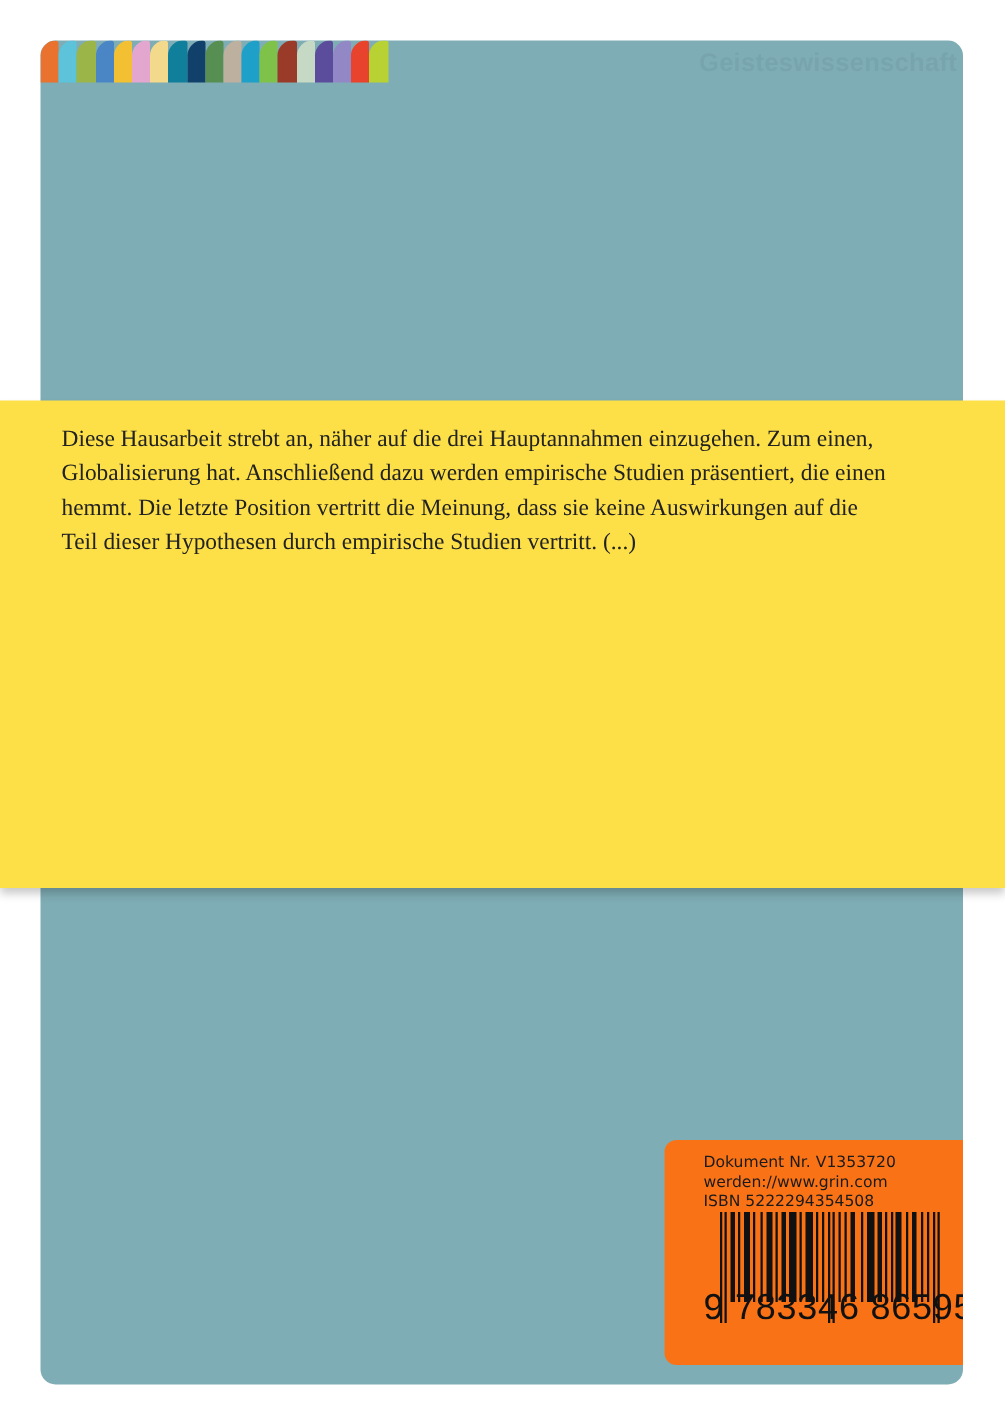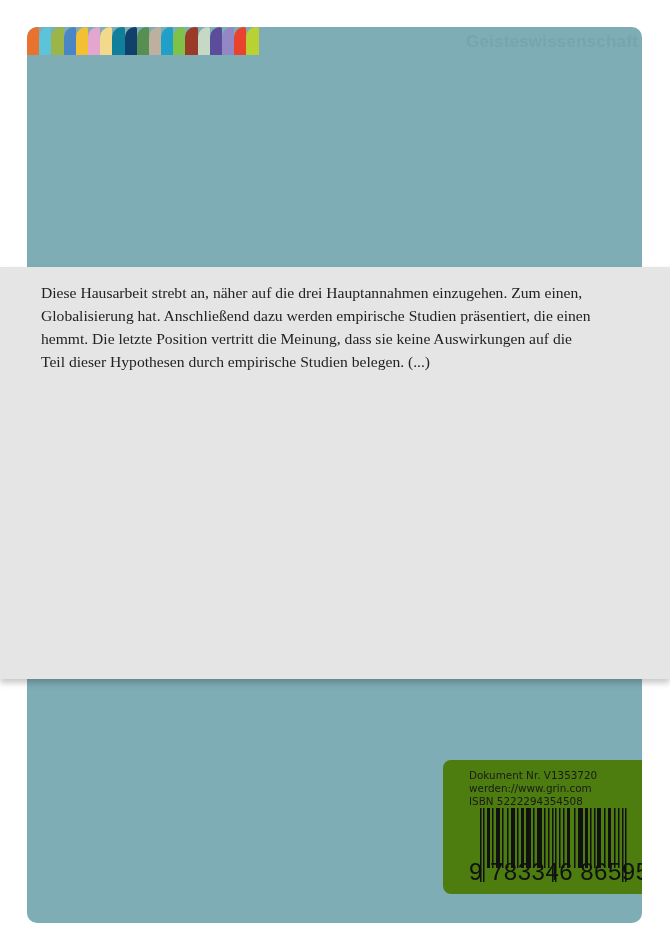--- a/index.html
+++ b/index.html
@@ -45,22 +45,22 @@
       font-weight: bold;
       font-size: 17px;
       color: #78a5ad;
       letter-spacing: 0.2px;
     }
     .abstract-band {
       position: absolute;
       left: 0;
       top: 267px;
       width: 670px;
-      height: 412px;
-      background: #e5e5e5;
+      height: 325px;
+      background: #fde047;
       box-shadow: 0 4px 6px rgba(0,0,0,0.22);
       z-index: 2;
     }
     .abstract-text {
       position: absolute;
       left: 41px;
       top: 14px;
       width: 600px;
       font-family: "Liberation Serif", serif;
       font-size: 15.6px;
@@ -76,22 +76,22 @@
       font-weight: bold;
       font-size: 16.5px;
       color: #ffffff;
       letter-spacing: 0.3px;
     }
     .barcode-box {
       position: absolute;
       left: 416px;
       top: 733px;
       width: 210px;
-      height: 134px;
-      background: #4d7c0f;
+      height: 150px;
+      background: #f97316;
       border-top-left-radius: 8px;
       border-bottom-left-radius: 8px;
     }
     .meta-lines {
       position: absolute;
       left: 26px;
       top: 9px;
       font-family: "DejaVu Sans", sans-serif;
       font-size: 10.4px;
       line-height: 13.2px;
@@ -137,21 +137,20 @@
       <div class="strip" style="background: rgb(126, 194, 74);"></div>
       <div class="strip" style="background: rgb(154, 58, 40);"></div>
       <div class="strip" style="background: rgb(198, 217, 196);"></div>
       <div class="strip" style="background: rgb(92, 77, 156);"></div>
       <div class="strip" style="background: rgb(146, 136, 198);"></div>
       <div class="strip" style="background: rgb(232, 67, 44);"></div>
       <div class="strip" style="background: rgb(184, 210, 51);"></div>
     </div>
   <div class="subject-label">Geisteswissenschaft</div>
 
-  <div class="website">www.grin.com</div>
 
   <div class="barcode-box">
     <div class="meta-lines">
       <div>Dokument Nr. V1353720</div>
       <div>werden://www.grin.com</div>
       <div>ISBN 5222294354508</div>
     </div>
     <svg class="barcode" viewBox="0 0 150 74" preserveAspectRatio="none">
       <g fill="#111">
         <rect x="0" y="0" width="1.5" height="74"></rect>
@@ -190,15 +189,15 @@
     </svg>
     <div class="barcode-digits">9 783346 865953</div>
   </div>
 </div>
 
 <div class="abstract-band">
   <div class="abstract-text">
     <div>Diese Hausarbeit strebt an, näher auf die drei Hauptannahmen einzugehen. Zum einen,</div>
     <div>Globalisierung hat. Anschließend dazu werden empirische Studien präsentiert, die einen</div>
     <div>hemmt. Die letzte Position vertritt die Meinung, dass sie keine Auswirkungen auf die</div>
-    <div>Teil dieser Hypothesen durch empirische Studien belegen. (...)</div>
+    <div>Teil dieser Hypothesen durch empirische Studien vertritt. (...)</div>
   </div>
 </div>
 
 </body></html>

